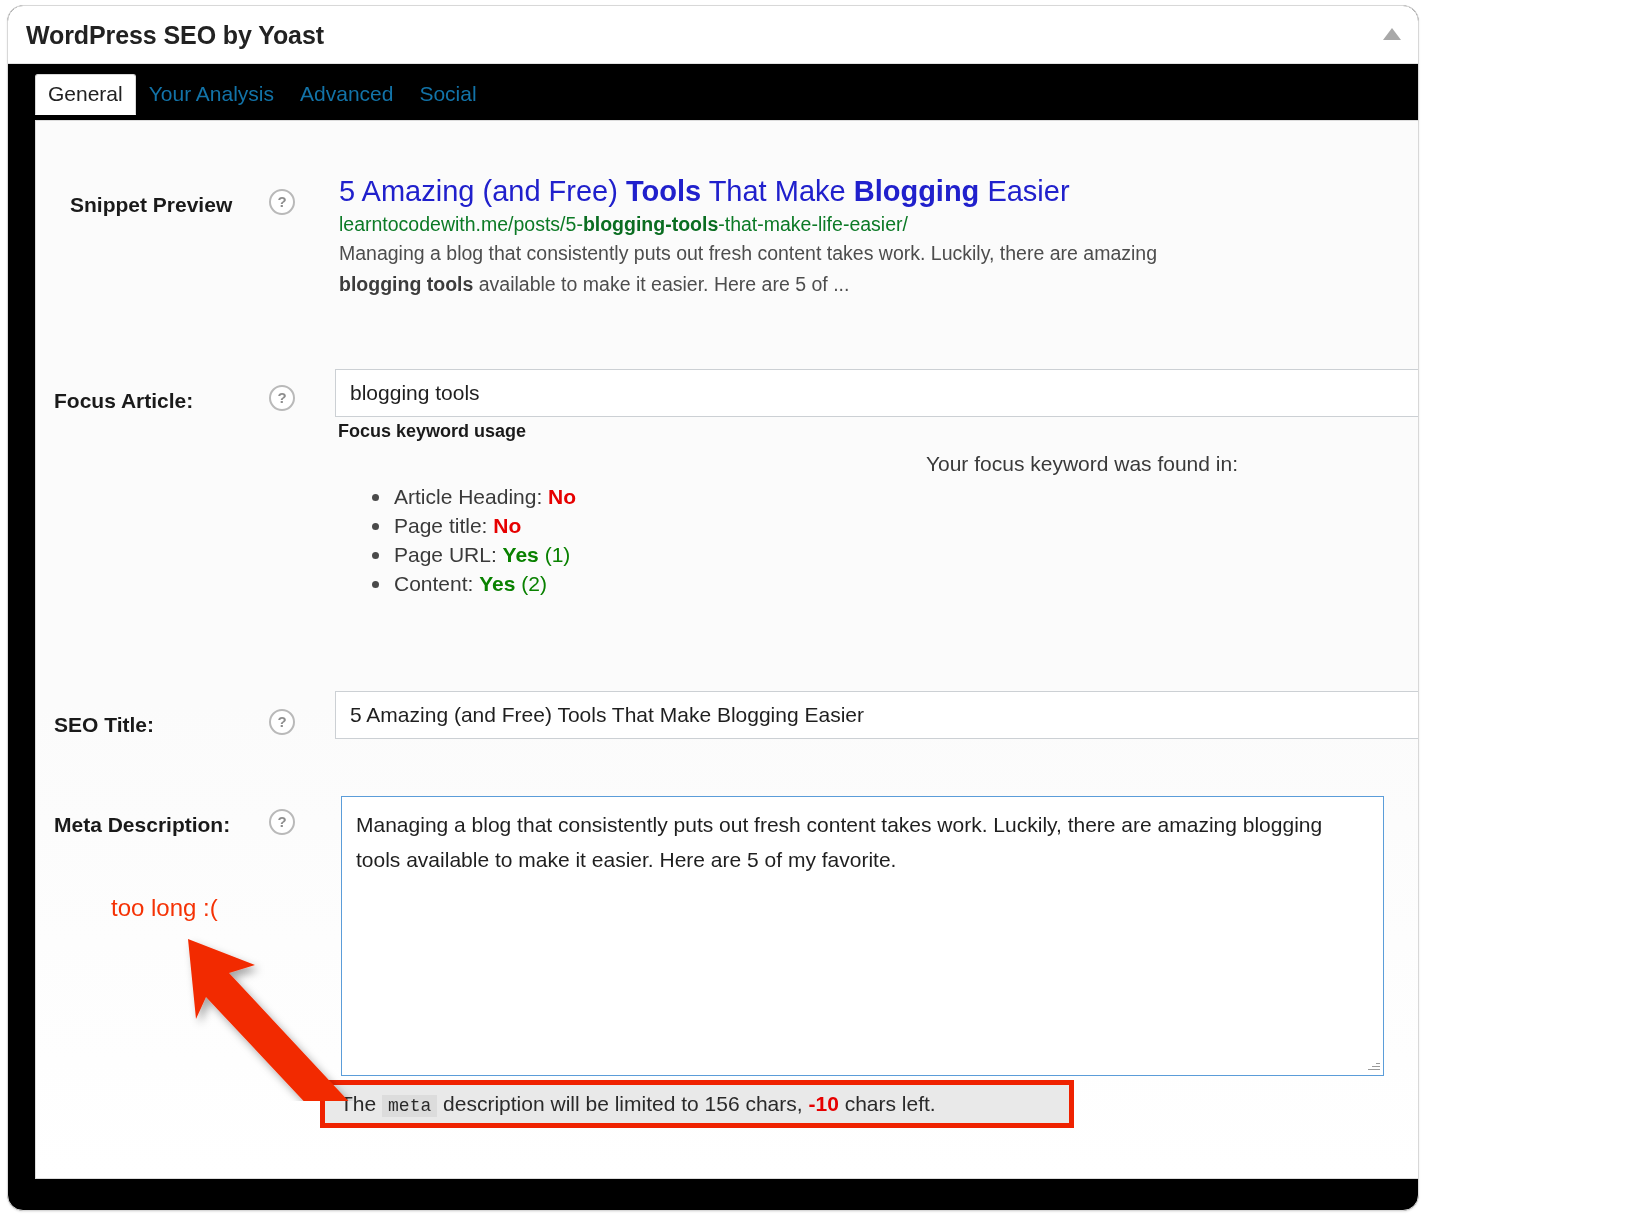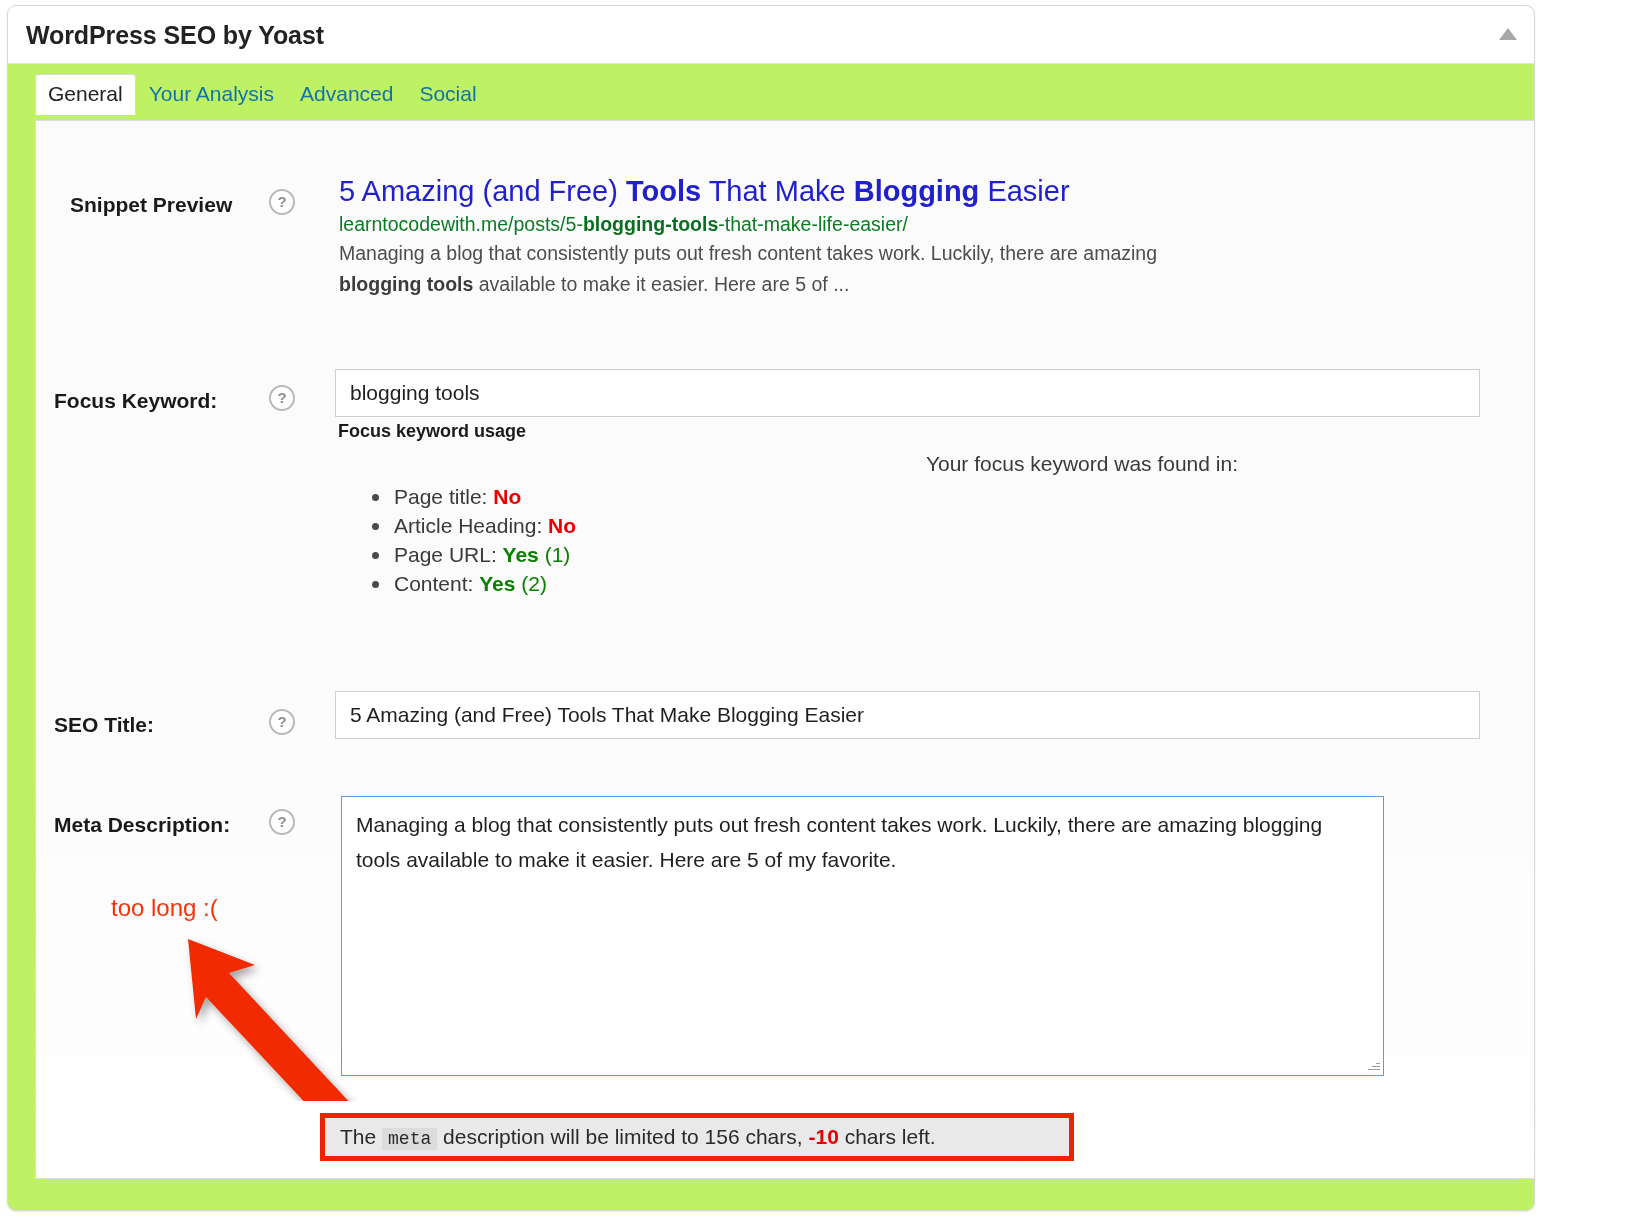--- a/index.html
+++ b/index.html
@@ -13,25 +13,25 @@
     font-family: "Liberation Sans", sans-serif;
     -webkit-font-smoothing: antialiased;
     overflow: hidden;
   }
 
   
   .metabox {
     position: absolute;
     left: 7px;
     top: 5px;
-    width: 1528px;
+    width: 1412px;
     height: 1206px;
-    background: #bef264;
+    background: #000000;
     border: 1px solid #d8d8d8;
-    border-radius: 9px;
+    border-radius: 16px;
     box-shadow: 0 1px 2px rgba(0,0,0,0.10);
     box-sizing: border-box;
     overflow: hidden;
   }
 
   
   .mb-header {
     position: relative;
     height: 58px;
     border-bottom: 1px solid #e2e2e2;
@@ -270,21 +270,20 @@
     left: 312px;
     top: 1074px;
     width: 754px;
     height: 48px;
     box-sizing: border-box;
     border: 5px solid #ef2200;
     background: #e9e9e9;
     display: flex;
     align-items: center;
     padding-left: 15px;
-    margin-top: 33px;
   }
   .counter-text {
     font-size: 21px;
     color: #2a2a2a;
     white-space: nowrap;
   }
   .code-meta {
     font-family: "Liberation Mono", monospace;
     font-size: 18px;
     background: #dcdcdc;
@@ -341,34 +340,34 @@
         <span>5 Amazing (and Free) </span><b>Tools</b><span> That Make </span><b>Blogging</b><span> Easier</span>
       </div>
       <div class="snippet-url">
         <span>learntocodewith.me/posts/5-</span><b>blogging-tools</b><span>-that-make-life-easier/</span>
       </div>
       <div class="snippet-desc">
         <span>Managing a blog that consistently puts out fresh content takes work. Luckily, there are amazing </span><b>blogging tools</b><span> available to make it easier. Here are 5 of ...</span>
       </div>
     </div>
 
-    <div class="row-label" style="left:18px; top:268px;">Focus Keyword:</div>
+    <div class="row-label" style="left:18px; top:268px;">Focus Article:</div>
     <div class="help-icon" style="left:233px; top:264px;">?</div>
     <input class="text-input" style="left: 299px; top: 248px; width: 1145px; height: 48px;" value="blogging tools">
 
     <div class="usage">
       <div class="usage-head">Focus keyword usage</div>
       <div class="usage-sub">Your focus keyword was found in:</div>
       <ul class="usage-list">
         <li>
-          <span>Page title:</span>
+          <span>Article Heading:</span>
           <span class="v-no">No</span>
         </li>
         <li>
-          <span>Article Heading:</span>
+          <span>Page title:</span>
           <span class="v-no">No</span>
         </li>
         <li>
           <span>Page URL:</span>
           <span class="v-yes">Yes</span>
           <span class="v-cnt">(1)</span>
         </li>
         <li>
           <span>Content:</span>
           <span class="v-yes">Yes</span>

